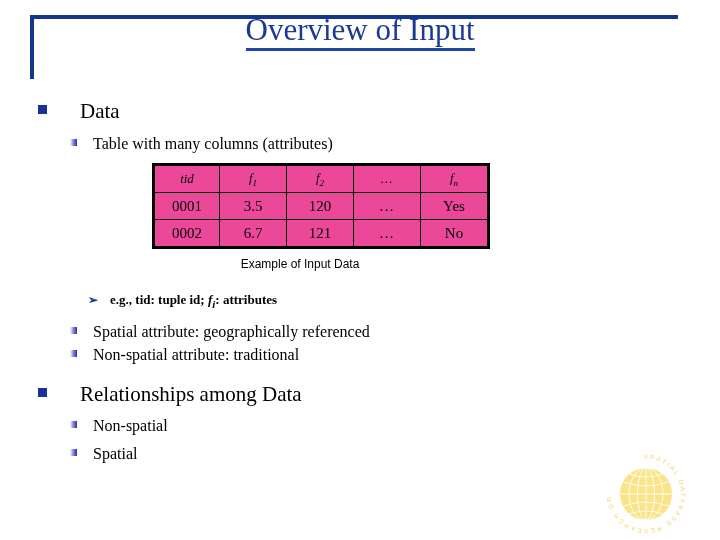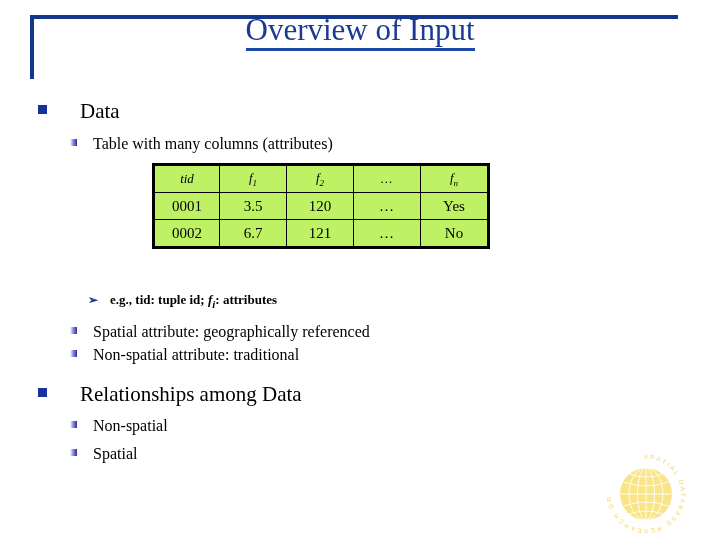--- a/index.html
+++ b/index.html
@@ -116,21 +116,21 @@
     line-height: 17px;
   }
 
   
   #data-table {
     position: absolute;
     left: 152px;
     top: 163px;
     border-collapse: collapse;
     border: 3px solid #000000;
-    background: #bef264;
+    background: #ec4899;
   }
   #data-table td {
     border: 1px solid #000000;
     font-family: "Liberation Serif", serif;
     font-size: 15px;
     text-align: center;
     height: 26px;
     padding: 0 4px;
     color: #000000;
   }
@@ -213,20 +213,21 @@
       <tr>
         <td>0002</td>
         <td>6.7</td>
         <td>121</td>
         <td class="dots-cell">…</td>
         <td>No</td>
       </tr>
     </tbody>
   </table>
 
+  <div id="table-caption">Example of Input Data</div>
 
   <div class="lvl3" style="left:88px; top:291px;">
     <span class="bullet-arrow">➢</span>
     <span><span>e.g., tid: tuple id; </span><i>f</i><i><sub>i</sub></i><span>: attributes</span></span>
   </div>
 
   <div class="lvl2" style="left:70px; top:322px;">
     <span class="bullet-sq2"></span>
     <span>Spatial attribute: geographically referenced</span>
   </div>

